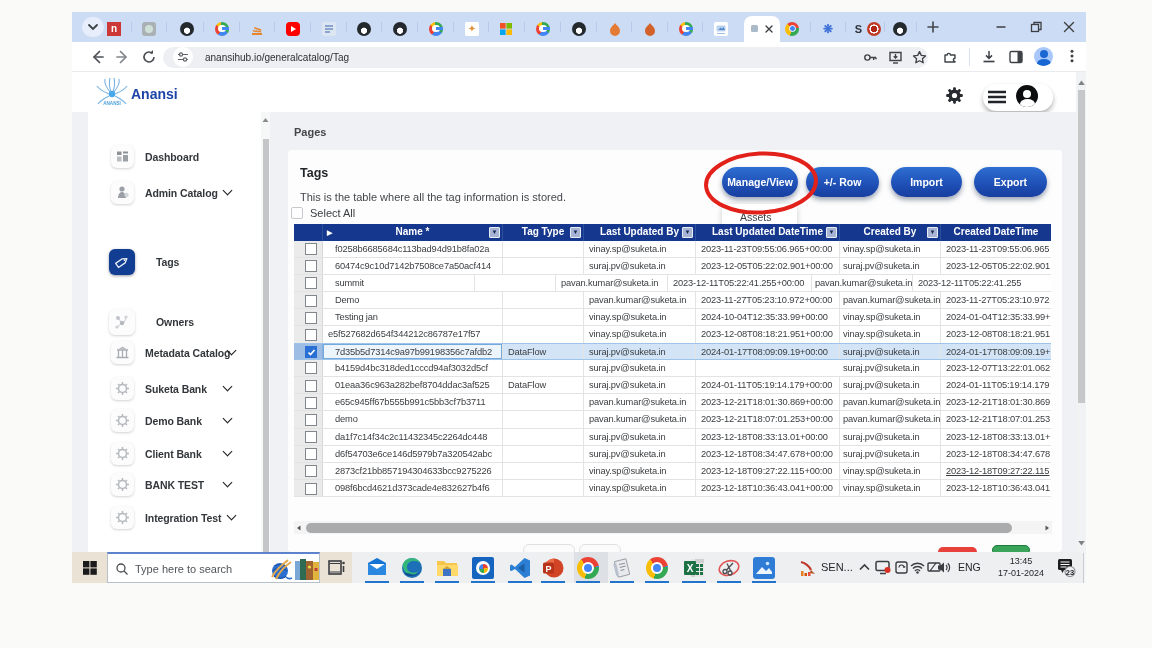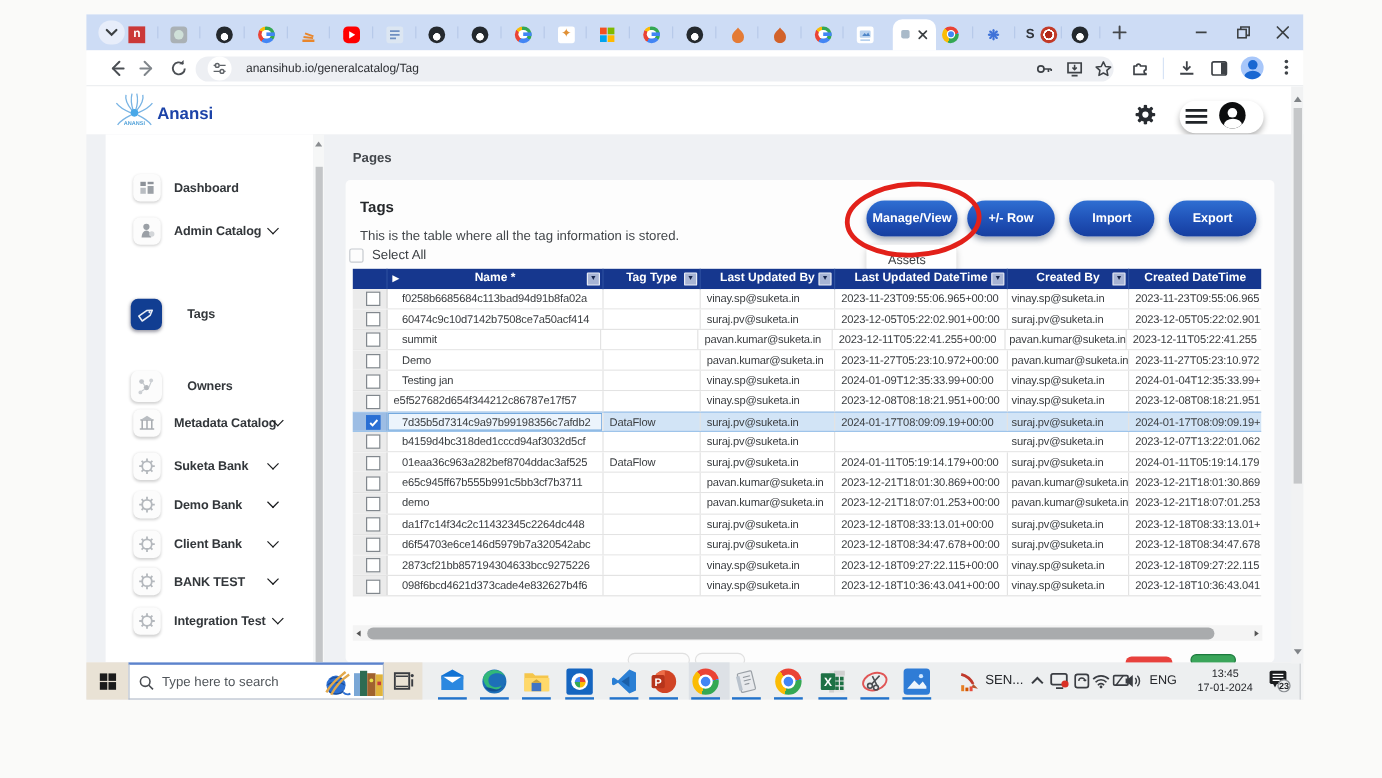--- a/index.html
+++ b/index.html
@@ -448,21 +448,21 @@
           <div class="dc" style="width:81px;"></div>
           <div class="dc" style="width:112px;">suraj.pv@suketa.in</div>
           <div class="dc" style="width:144px;">2023-12-05T05:22:02.901+00:00</div>
           <div class="dc" style="width:101px;padding-left:3px;">suraj.pv@suketa.in</div>
           <div class="dc" style="width:110px;border-right:none;">2023-12-05T05:22:02.901</div>
         </div>
         <div class="drow">
           <div class="dc cbc" style="width:29px;">
               <div class="cbx"></div>
             </div>
-          <div class="dc" style="width:178px;padding-left:12px;">summit</div>
+          <div class="dc" style="width:152px;padding-left:12px;">summit</div>
           <div class="dc" style="width:81px;"></div>
           <div class="dc" style="width:112px;">pavan.kumar@suketa.in</div>
           <div class="dc" style="width:144px;">2023-12-11T05:22:41.255+00:00</div>
           <div class="dc" style="width:101px;padding-left:3px;">pavan.kumar@suketa.in</div>
           <div class="dc" style="width:110px;border-right:none;">2023-12-11T05:22:41.255</div>
         </div>
         <div class="drow">
           <div class="dc cbc" style="width:29px;">
               <div class="cbx"></div>
             </div>
@@ -473,21 +473,21 @@
           <div class="dc" style="width:101px;padding-left:3px;">pavan.kumar@suketa.in</div>
           <div class="dc" style="width:110px;border-right:none;">2023-11-27T05:23:10.972</div>
         </div>
         <div class="drow">
           <div class="dc cbc" style="width:29px;">
               <div class="cbx"></div>
             </div>
           <div class="dc" style="width:180px;padding-left:12px;">Testing jan</div>
           <div class="dc" style="width:81px;"></div>
           <div class="dc" style="width:112px;">vinay.sp@suketa.in</div>
-          <div class="dc" style="width:144px;">2024-01-09T12:35:33.99+00:00</div>
+          <div class="dc" style="width:144px;">2024-10-04T12:35:33.99+00:00</div>
           <div class="dc" style="width:101px;padding-left:3px;">vinay.sp@suketa.in</div>
           <div class="dc" style="width:110px;border-right:none;">2024-01-04T12:35:33.99+</div>
         </div>
         <div class="drow">
           <div class="dc cbc" style="width:29px;">
               <div class="cbx"></div>
             </div>
           <div class="dc" style="width:180px;">e5f527682d654f344212c86787e17f57</div>
           <div class="dc" style="width:81px;"></div>
           <div class="dc" style="width:112px;">vinay.sp@suketa.in</div>
@@ -578,21 +578,21 @@
         </div>
         <div class="drow">
           <div class="dc cbc" style="width:29px;">
               <div class="cbx"></div>
             </div>
           <div class="dc" style="width:180px;padding-left:12px;">2873cf21bb857194304633bcc9275226</div>
           <div class="dc" style="width:81px;"></div>
           <div class="dc" style="width:112px;">vinay.sp@suketa.in</div>
           <div class="dc" style="width:144px;">2023-12-18T09:27:22.115+00:00</div>
           <div class="dc" style="width:101px;padding-left:3px;">vinay.sp@suketa.in</div>
-          <div class="dc" style="width:110px;border-right:none;">2023-12-18T09:27:22.115</div>
+          <div class="dc" style="width:110px;border-right:none;text-decoration:underline;">2023-12-18T09:27:22.115</div>
         </div>
         <div class="drow">
           <div class="dc cbc" style="width:29px;">
               <div class="cbx"></div>
             </div>
           <div class="dc" style="width:180px;padding-left:12px;">098f6bcd4621d373cade4e832627b4f6</div>
           <div class="dc" style="width:81px;"></div>
           <div class="dc" style="width:112px;">vinay.sp@suketa.in</div>
           <div class="dc" style="width:144px;">2023-12-18T10:36:43.041+00:00</div>
           <div class="dc" style="width:101px;padding-left:3px;">vinay.sp@suketa.in</div>

